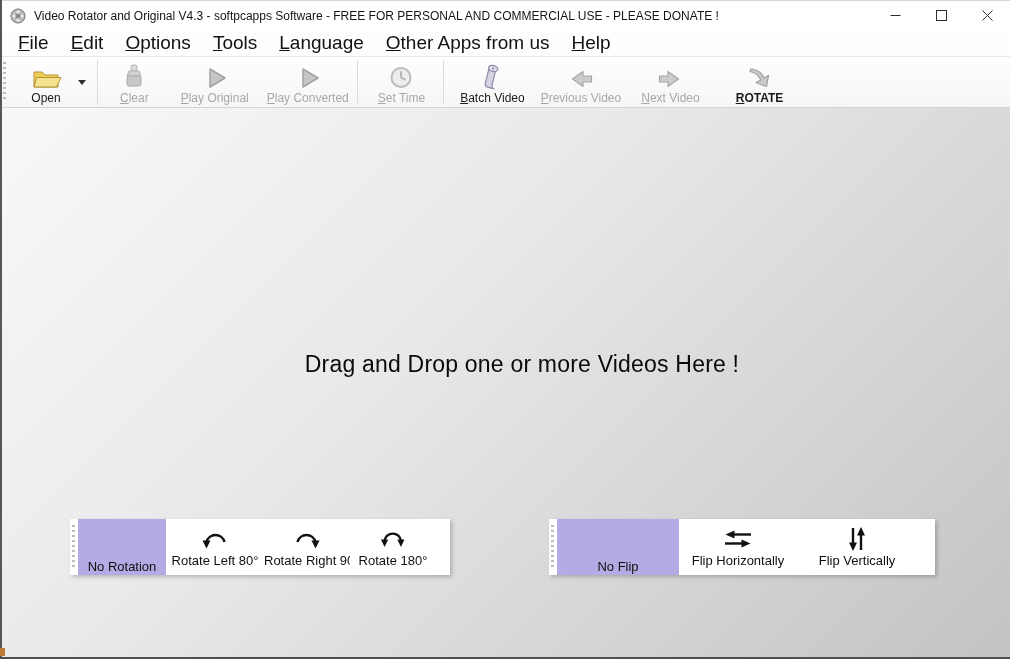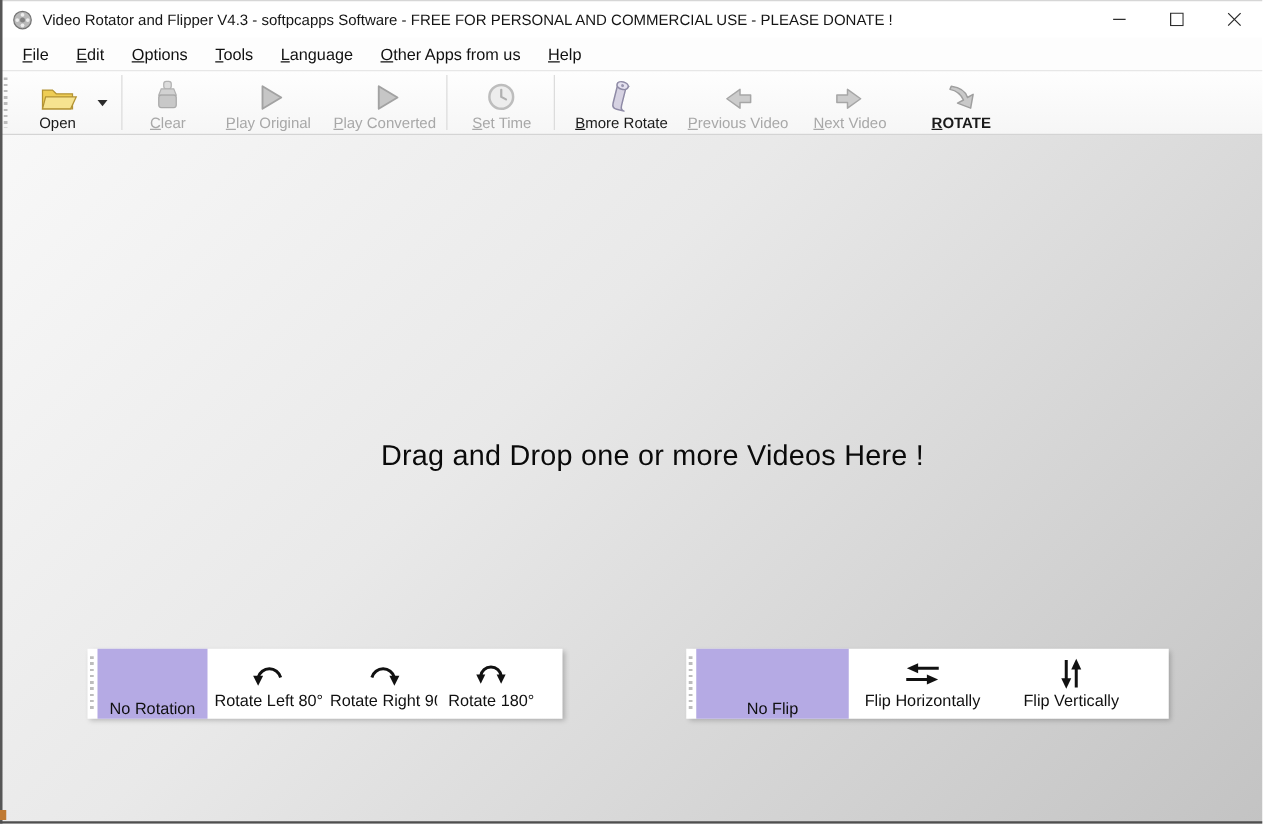--- a/index.html
+++ b/index.html
@@ -24,21 +24,21 @@
   .title-text { font-size: 12px; color: #151515; margin-left: 7px; white-space: nowrap; }
   .win-controls { margin-left: auto; display: flex; height: 30px; }
   .win-btn { width: 46px; height: 30px; display: flex; align-items: center; justify-content: center; }
   
   .menubar {
     height: 26px;
     background: #fdfdfd;
     display: flex;
     align-items: center;
     padding-left: 7px;
-    font-size: 13px;
+    font-size: 19px;
     color: #111;
   }
   .menu-item { padding: 4px 11px; white-space: nowrap; }
   .mkey { text-decoration: underline; }
   
   .toolbar {
     height: 52px;
     background: linear-gradient(#fefefe, #f6f6f6);
     border-top: 1px solid #e7e7e7;
     border-bottom: 1px solid #d4d4d4;
@@ -107,21 +107,21 @@
   <span style="display:flex;">
     <svg width="18" height="18" viewBox="0 0 18 18">
       <circle cx="9" cy="9" r="7" fill="#b9b9b9" stroke="#757575"></circle>
       <circle cx="9" cy="4.8" r="1.5" fill="#ededed"></circle>
       <circle cx="4.8" cy="9" r="1.5" fill="#ededed"></circle>
       <circle cx="13.2" cy="9" r="1.5" fill="#ededed"></circle>
       <circle cx="9" cy="13.2" r="1.5" fill="#ededed"></circle>
       <circle cx="9" cy="9" r="2" fill="#828282"></circle>
     </svg>
   </span>
-  <span class="title-text">Video Rotator and Flipper V4.3 - softpcapps Software - FREE FOR PERSONAL AND COMMERCIAL USE - PLEASE DONATE !</span>
+  <span class="title-text">Video Rotator and Original V4.3 - softpcapps Software - FREE FOR PERSONAL AND COMMERCIAL USE - PLEASE DONATE !</span>
   <div class="win-controls">
     <div class="win-btn">
       <span style="display:flex;">
         <svg width="11" height="11" viewBox="0 0 11 11">
             <path d="M0.5 5.5 H10.5" stroke="#2e2e2e" stroke-width="1"></path>
           </svg>
       </span>
     </div>
     <div class="win-btn">
       <span style="display:flex;">
@@ -215,21 +215,21 @@
   <div class="tb-btn" style="margin-left:10px;">
     <span class="tb-icon">
       <svg width="26" height="28" viewBox="0 0 26 28">
         <g transform="rotate(14 13 14)">
           <path d="M8 6 L8 21 Q8 25 12 25 L18 25 Q15 25 15 21 L15 8 Q15 5.5 17 5 L10 5 Z" fill="#d6d2e2" stroke="#8f8ba6" stroke-width="1.2" stroke-linejoin="round"></path>
           <ellipse cx="12" cy="5.5" rx="4.6" ry="3" fill="#e4e1ef" stroke="#8f8ba6" stroke-width="1.2"></ellipse>
           <circle cx="12" cy="5.5" r="1.2" fill="#9a96b0"></circle>
         </g>
       </svg>
     </span>
-    <span class="tb-lbl"><span class="mkey">B</span><span>more Rotate</span></span>
+    <span class="tb-lbl"><span class="mkey">B</span><span>atch Video</span></span>
   </div>
 
   <div class="tb-btn disabled" style="margin-left:4px;">
     <span class="tb-icon">
       <svg width="28" height="24" viewBox="0 0 28 24">
         <path d="M16 4.5 L16 9 L24.5 9 L24.5 15 L16 15 L16 19.5 L5.5 12 Z" fill="#cccccc" stroke="#a6a6a6" stroke-width="1.2" stroke-linejoin="round"></path>
       </svg>
     </span>
     <span class="tb-lbl"><span class="mkey">P</span><span>revious Video</span></span>
   </div>

